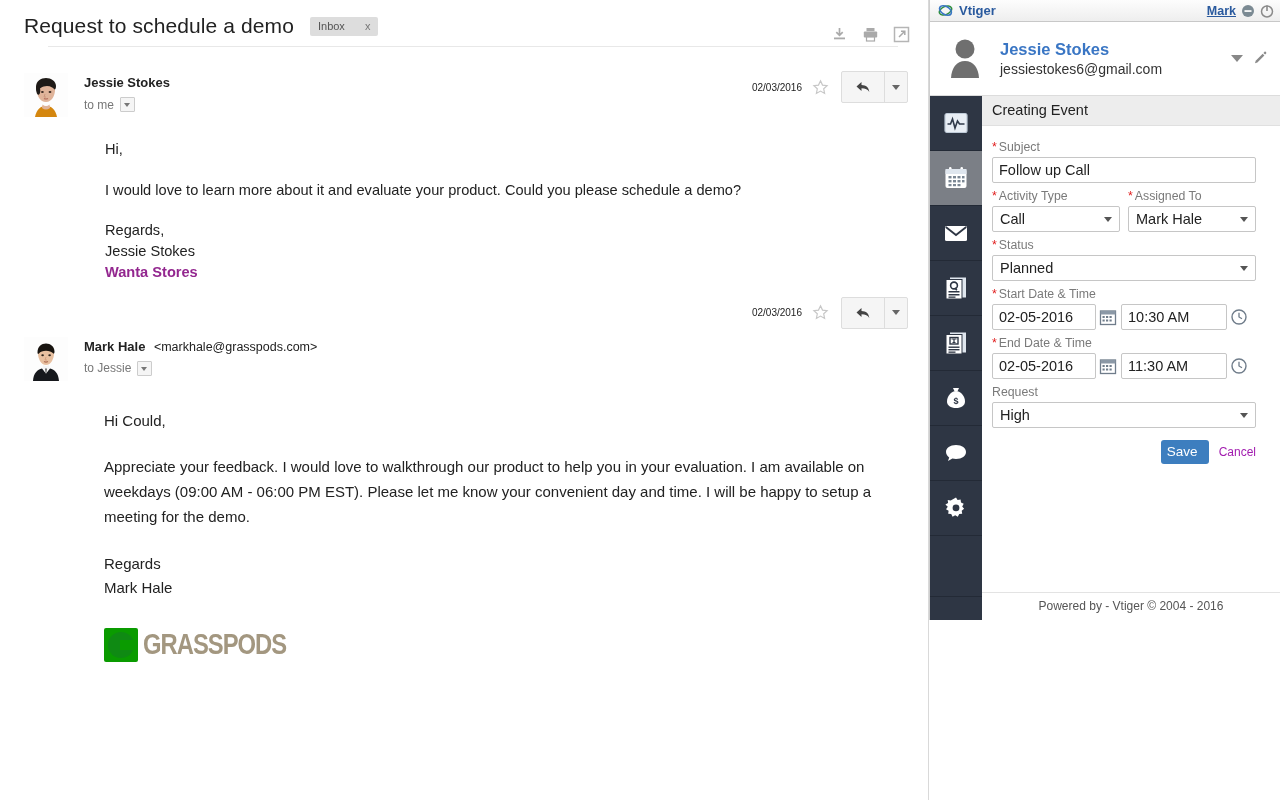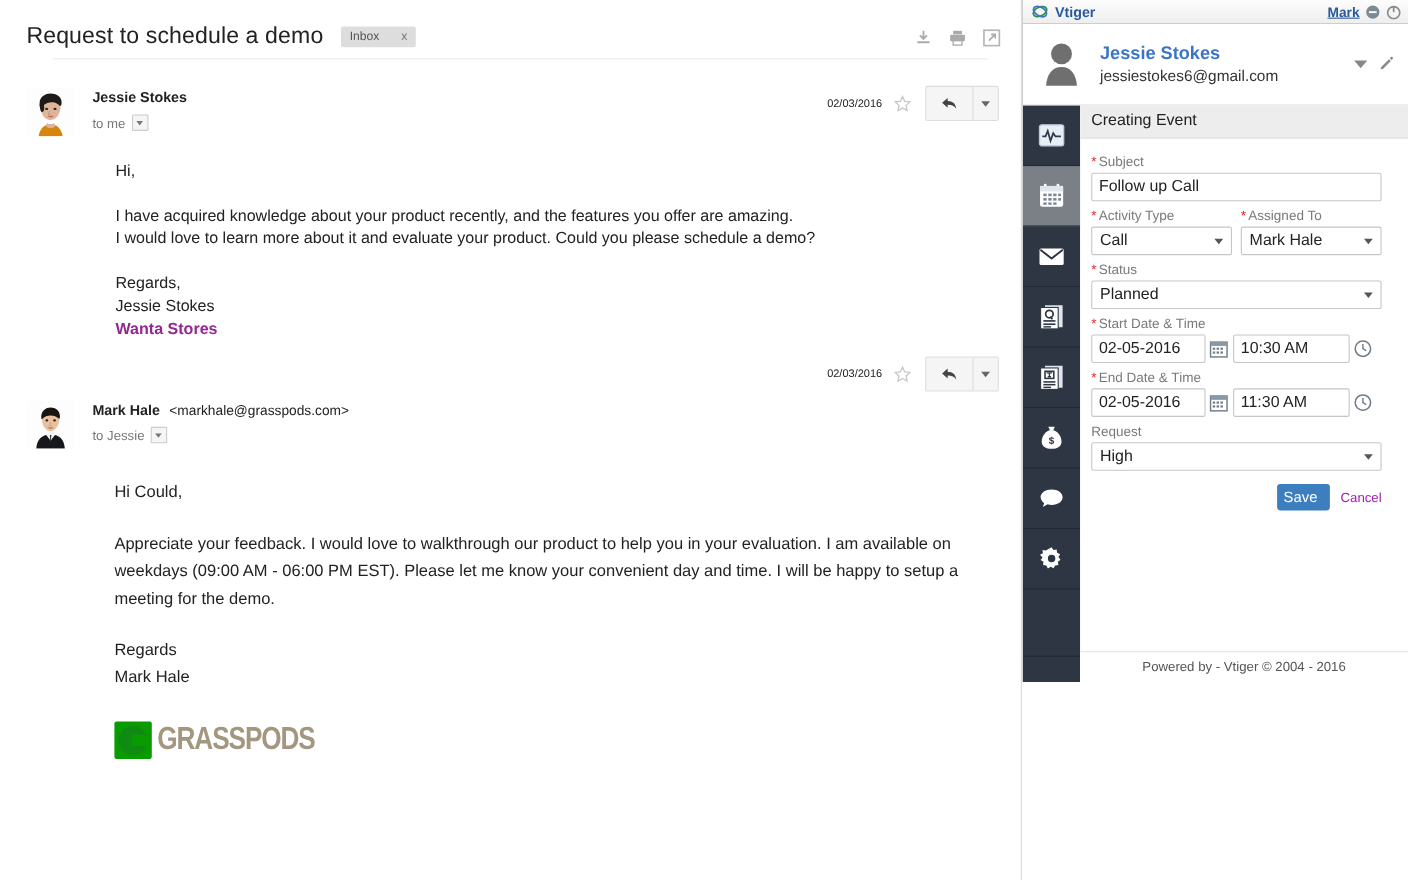--- a/index.html
+++ b/index.html
@@ -10,21 +10,21 @@
     overflow: hidden;
   }
   #root { position: relative; width: 1280px; height: 800px; background:#fff; }
 
   
   .mail-pane {
     position: absolute; left: 0; top: 0; width: 929px; height: 800px;
     background: #fff; border-right: 1px solid #d9d9d9; box-sizing: border-box;
   }
   .mail-header {
-    position: relative; padding: 21px 20px 10px 24px;
+    position: relative; padding: 14px 20px 10px 24px;
   }
   .subject-row { display: flex; align-items: center; }
   .subject {
     font-size: 21px; color: #222; font-weight: normal; letter-spacing: .1px;
   }
   .label-chip {
     margin-left: 16px; background: #ddd; color: #555; font-size: 11px;
     padding: 3px 8px 4px 8px; border-radius: 2px; display:flex; align-items:center; gap:20px;
   }
   .label-chip .lx { color:#777; font-size:11px; }
@@ -235,21 +235,20 @@
                   </svg>
               </span>
             </span>
             <span class="reply-div"></span>
             <span class="reply-caret"></span>
           </span>
         </div>
       </div>
       <div class="body">
         <p>Hi,</p>
-        <p class="tight">I have acquired knowledge about your product recently, and the features you offer are amazing.</p>
         <p>I would love to learn more about it and evaluate your product. Could you please schedule a demo?</p>
         <p class="tight">Regards,</p>
         <p class="tight">Jessie Stokes</p>
         <p class="tight sig-company">Wanta Stores</p>
       </div>
     </div>
 
     <div class="msg" style="padding-top:52px;">
       <div class="msg-top">
         <div class="avatar">

